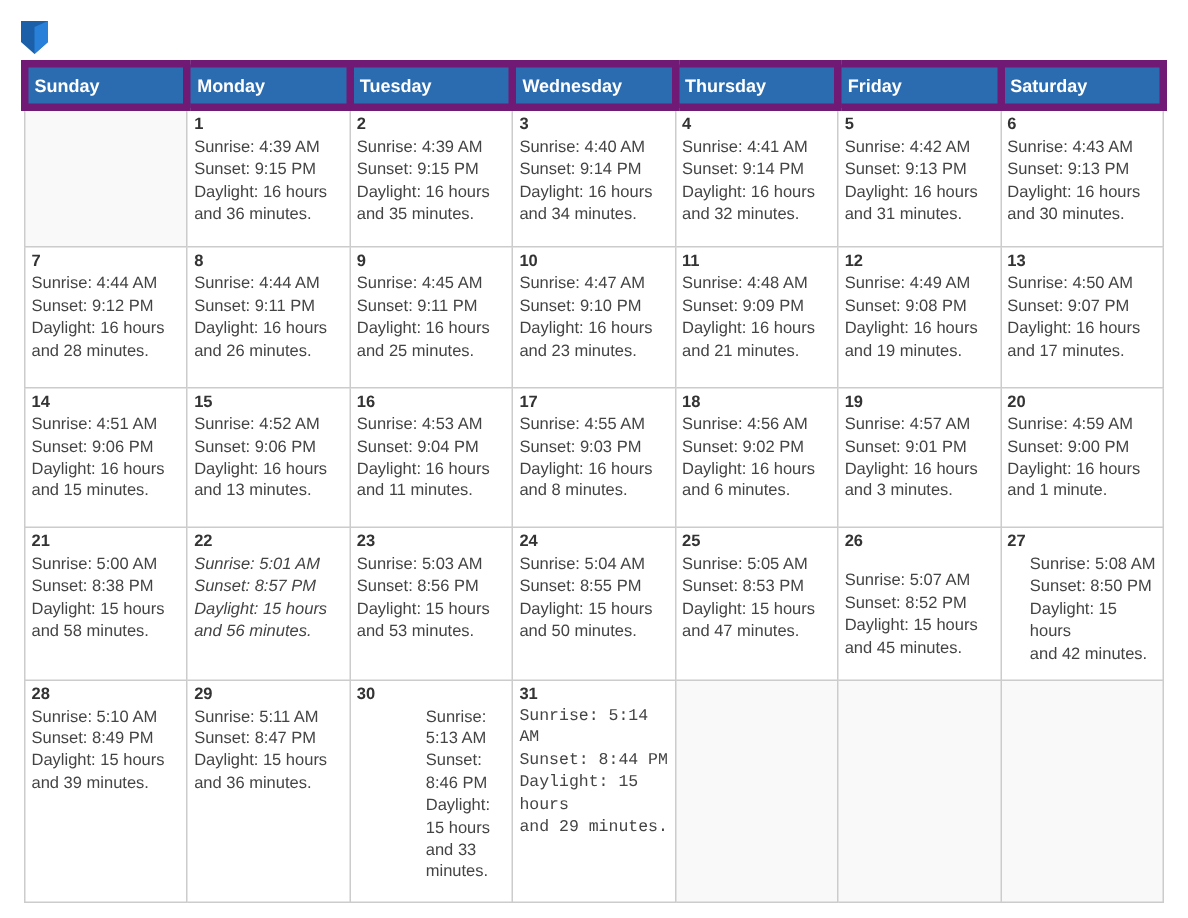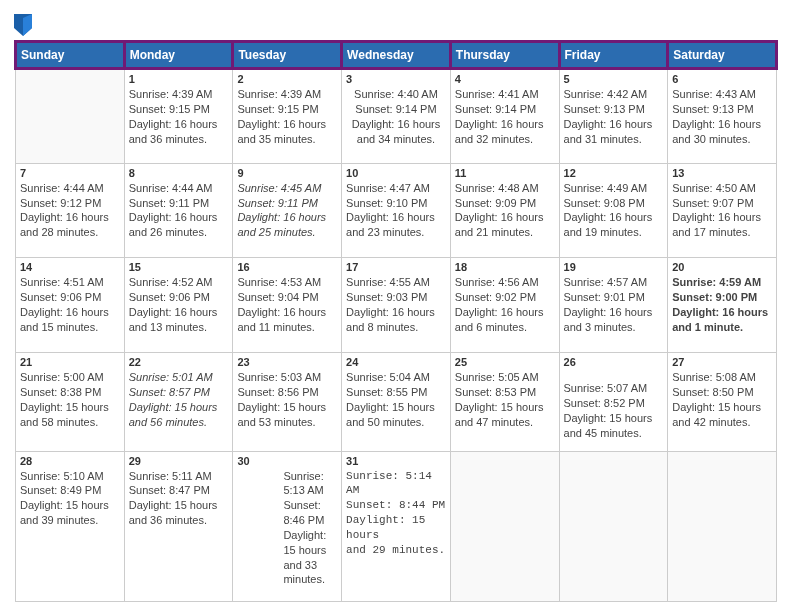--- a/index.html
+++ b/index.html
@@ -67,21 +67,21 @@
       border-collapse: collapse;
       flex: 1;
     }
     thead tr th {
       background-color: #2b6cb0;
       color: #fff;
       font-size: 12px;
       font-weight: bold;
       padding: 5px 4px;
       text-align: left;
-      border: 3px solid #701a75;
+      border: 5px solid #701a75;
     }
     tbody tr td {
       border: 1px solid #ccc;
       vertical-align: top;
       padding: 3px 4px;
       font-size: 9.5px;
       color: #333;
       width: 14.28%;
       height: 88px;
     }
@@ -145,21 +145,21 @@
           </td>
           <td>
             <span class="day-num">2</span>
             <div class="day-detail" style="white-space: pre-line;">Sunrise: 4:39 AM
 Sunset: 9:15 PM
 Daylight: 16 hours
 and 35 minutes.</div>
           </td>
           <td>
             <span class="day-num">3</span>
-            <div class="day-detail" style="white-space: pre-line; text-align: center;">Sunrise: 4:40 AM
+            <div class="day-detail" style="white-space: pre-line;">Sunrise: 4:40 AM
 Sunset: 9:14 PM
 Daylight: 16 hours
 and 34 minutes.</div>
           </td>
           <td>
             <span class="day-num">4</span>
             <div class="day-detail" style="white-space: pre-line;">Sunrise: 4:41 AM
 Sunset: 9:14 PM
 Daylight: 16 hours
 and 32 minutes.</div>
@@ -189,21 +189,21 @@
           </td>
           <td>
             <span class="day-num">8</span>
             <div class="day-detail" style="white-space: pre-line;">Sunrise: 4:44 AM
 Sunset: 9:11 PM
 Daylight: 16 hours
 and 26 minutes.</div>
           </td>
           <td>
             <span class="day-num">9</span>
-            <div class="day-detail" style="white-space: pre-line; font-style: italic;">Sunrise: 4:45 AM
+            <div class="day-detail" style="white-space: pre-line;">Sunrise: 4:45 AM
 Sunset: 9:11 PM
 Daylight: 16 hours
 and 25 minutes.</div>
           </td>
           <td>
             <span class="day-num">10</span>
             <div class="day-detail" style="white-space: pre-line;">Sunrise: 4:47 AM
 Sunset: 9:10 PM
 Daylight: 16 hours
 and 23 minutes.</div>
@@ -268,21 +268,21 @@
           </td>
           <td>
             <span class="day-num">19</span>
             <div class="day-detail" style="white-space: pre-line;">Sunrise: 4:57 AM
 Sunset: 9:01 PM
 Daylight: 16 hours
 and 3 minutes.</div>
           </td>
           <td>
             <span class="day-num">20</span>
-            <div class="day-detail" style="white-space: pre-line; font-weight: bold;">Sunrise: 4:59 AM
+            <div class="day-detail" style="white-space: pre-line;">Sunrise: 4:59 AM
 Sunset: 9:00 PM
 Daylight: 16 hours
 and 1 minute.</div>
           </td>
         </tr>
         <tr>
           <td>
             <span class="day-num">21</span>
             <div class="day-detail" style="white-space: pre-line;">Sunrise: 5:00 AM
 Sunset: 8:38 PM
@@ -319,21 +319,21 @@
           </td>
           <td>
             <span class="day-num">26</span>
             <div class="day-detail" style="white-space: pre-line; margin-top: 13px;">Sunrise: 5:07 AM
 Sunset: 8:52 PM
 Daylight: 15 hours
 and 45 minutes.</div>
           </td>
           <td>
             <span class="day-num">27</span>
-            <div class="day-detail" style="white-space: pre-line;">Sunrise: 5:08 AM
+            <div class="day-detail" style="white-space: pre-line; margin-left: 15px;">Sunrise: 5:08 AM
 Sunset: 8:50 PM
 Daylight: 15 hours
 and 42 minutes.</div>
           </td>
         </tr>
         <tr>
           <td>
             <span class="day-num">28</span>
             <div class="day-detail" style="white-space: pre-line;">Sunrise: 5:10 AM
 Sunset: 8:49 PM

